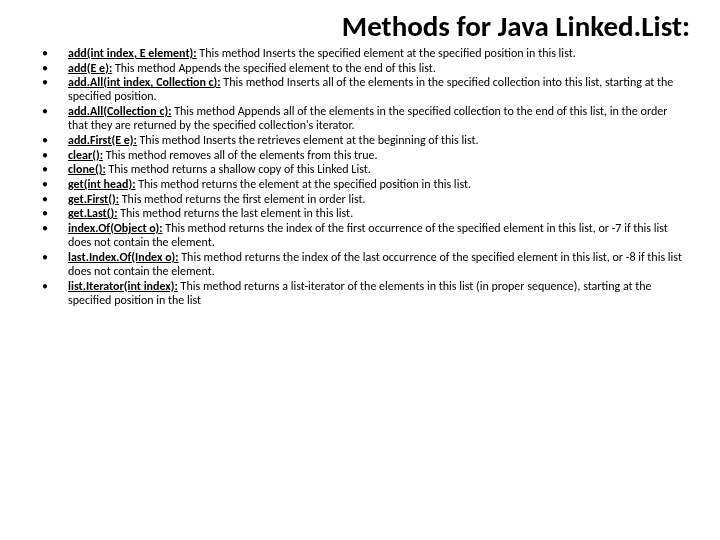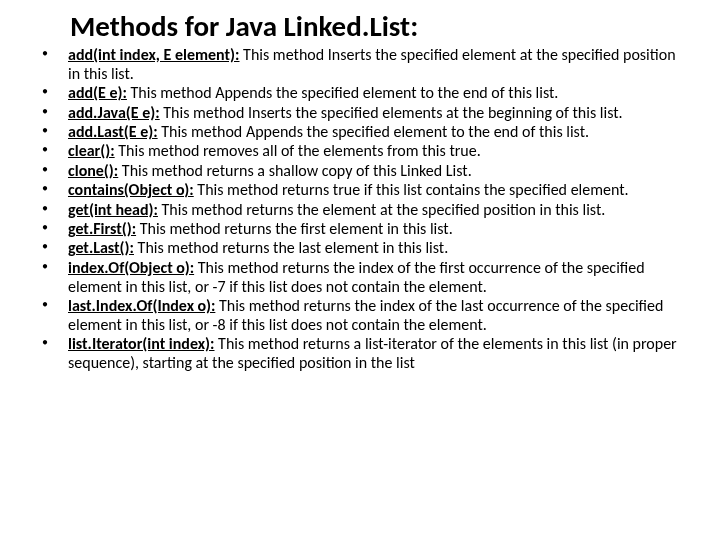--- a/index.html
+++ b/index.html
@@ -11,27 +11,27 @@
       width: 720px;
       height: 540px;
       background: white;
       font-family: Calibri, Arial, sans-serif;
       padding: 8px 30px 8px 30px;
       overflow: hidden;
     }
     .title {
       font-size: 29px;
       font-weight: bold;
-      text-align: left;
+      text-align: right;
       color: black;
       margin-bottom: 2px;
       margin-left: 40px;
     }
     .content {
-      font-size: 16px;
+      font-size: 12px;
       line-height: 1.18;
       color: black;
     }
     ul {
       list-style: none;
       padding-left: 0;
     }
     li {
       position: relative;
       padding-left: 38px;
@@ -50,25 +50,25 @@
     }
   </style>
 </head>
 <body>
 
 <h1 class="title">Methods for Java Linked.List:</h1>
 <div class="content">
   <ul id="method-list">
       <li><span class="method-name">add(int index, E element):</span><span> This method Inserts the specified element at the specified position in this list.</span></li>
       <li><span class="method-name">add(E e):</span><span> This method Appends the specified element to the end of this list.</span></li>
-      <li><span class="method-name">add.Java(E e):</span><span> This method Inserts the specified elements at the beginning of this list.</span></li>
-      <li><span class="method-name">add.Last(E e):</span><span> This method Appends the specified element to the end of this list.</span></li>
+      <li><span class="method-name">add.All(int index, Collection c):</span><span> This method Inserts all of the elements in the specified collection into this list, starting at the specified position.</span></li>
+      <li><span class="method-name">add.All(Collection c):</span><span> This method Appends all of the elements in the specified collection to the end of this list, in the order that they are returned by the specified collection's iterator.</span></li>
+      <li><span class="method-name">add.First(E e):</span><span> This method Inserts the retrieves element at the beginning of this list.</span></li>
       <li><span class="method-name">clear():</span><span> This method removes all of the elements from this true.</span></li>
       <li><span class="method-name">clone():</span><span> This method returns a shallow copy of this Linked List.</span></li>
-      <li><span class="method-name">contains(Object o):</span><span> This method returns true if this list contains the specified element.</span></li>
       <li><span class="method-name">get(int head):</span><span> This method returns the element at the specified position in this list.</span></li>
-      <li><span class="method-name">get.First():</span><span> This method returns the first element in this list.</span></li>
+      <li><span class="method-name">get.First():</span><span> This method returns the first element in order list.</span></li>
       <li><span class="method-name">get.Last():</span><span> This method returns the last element in this list.</span></li>
       <li><span class="method-name">index.Of(Object o):</span><span> This method returns the index of the first occurrence of the specified element in this list, or -7 if this list does not contain the element.</span></li>
       <li><span class="method-name">last.Index.Of(Index o):</span><span> This method returns the index of the last occurrence of the specified element in this list, or -8 if this list does not contain the element.</span></li>
       <li><span class="method-name">list.Iterator(int index):</span><span> This method returns a list-iterator of the elements in this list (in proper sequence), starting at the specified position in the list</span></li>
     </ul>
 </div>
 
 </body></html>

